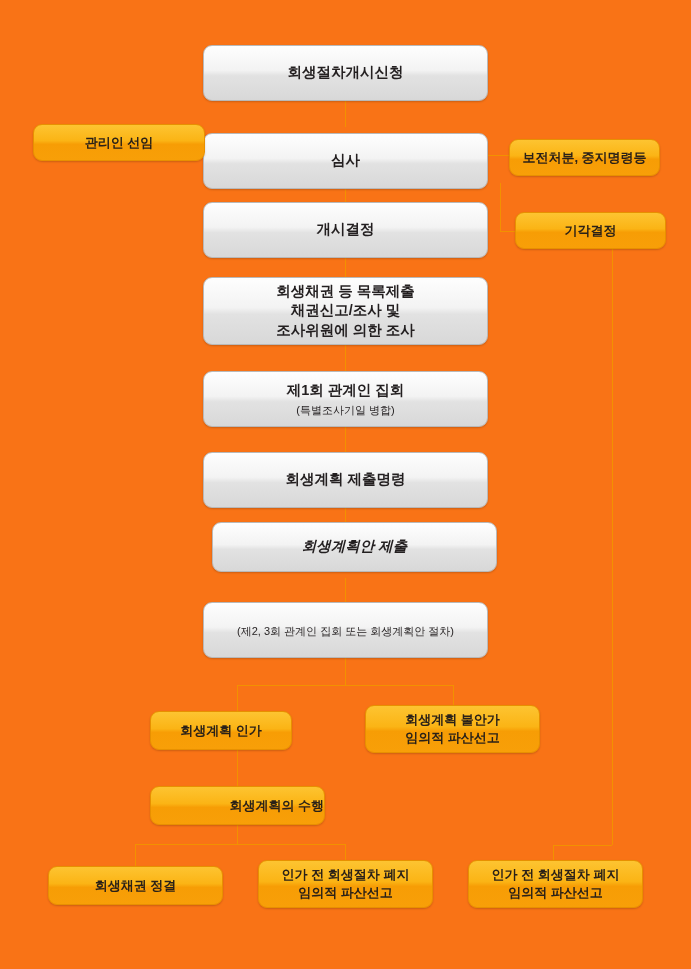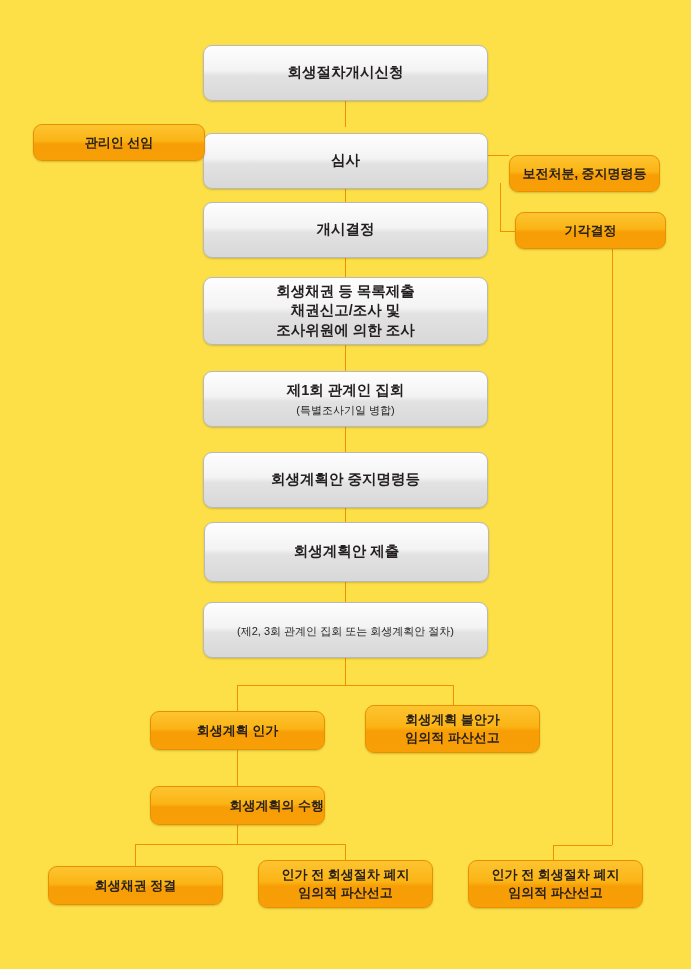--- a/index.html
+++ b/index.html
@@ -7,21 +7,21 @@
     padding: 0;
     background: #ffffff;
   }
   body {
     font-family: "Liberation Sans", sans-serif;
   }
   #canvas {
     position: relative;
     width: 691px;
     height: 969px;
-    background: #fde047;
+    background: #f97316;
     overflow: hidden;
   }
   .node {
     position: absolute;
     box-sizing: border-box;
     border-radius: 9px;
     display: flex;
     flex-direction: column;
     align-items: center;
     justify-content: center;
@@ -94,48 +94,48 @@
     <div class="conn v" style="left: 553px; top: 845px; height: 15px; background: rgb(242, 145, 0);"></div>
     <div class="node gray" style="left: 203px; top: 45px; width: 285px; height: 56px;">
       <div class="title">회생절차개시신청</div>
     </div>
     <div class="node gray" style="left: 203px; top: 127px; width: 285px; height: 56px; margin-top: 6px;">
       <div class="title">심사</div>
     </div>
     <div class="node orange" style="left: 33px; top: 124px; width: 172px; height: 37px;">
       <div class="title">관리인 선임</div>
     </div>
-    <div class="node orange" style="left: 509px; top: 155px; width: 151px; height: 37px;">
+    <div class="node orange" style="left: 509px; top: 139px; width: 151px; height: 37px;">
       <div class="title">보전처분, 중지명령등</div>
     </div>
     <div class="node orange" style="left: 515px; top: 212px; width: 151px; height: 37px;">
       <div class="title">기각결정</div>
     </div>
     <div class="node gray" style="left: 203px; top: 202px; width: 285px; height: 56px;">
       <div class="title">개시결정</div>
     </div>
     <div class="node gray" style="left: 203px; top: 277px; width: 285px; height: 68px;">
       <div class="title">회생채권 등 목록제출
 채권신고/조사 및
 조사위원에 의한 조사</div>
     </div>
     <div class="node gray" style="left: 203px; top: 371px; width: 285px; height: 56px;">
       <div class="title">제1회 관계인 집회</div>
       <div class="sub">(특별조사기일 병합)</div>
     </div>
     <div class="node gray" style="left: 203px; top: 452px; width: 285px; height: 56px;">
-      <div class="title">회생계획안 중지명령등</div>
+      <div class="title">회생계획 제출명령</div>
     </div>
-    <div class="node gray" style="left: 204px; top: 522px; width: 285px; height: 60px;">
+    <div class="node gray" style="left: 212px; top: 522px; width: 285px; height: 50px; font-style: italic;">
       <div class="title">회생계획안 제출</div>
     </div>
     <div class="node gray" style="left: 203px; top: 602px; width: 285px; height: 56px;">
       <div class="sub">(제2, 3회 관계인 집회 또는 회생계획안 절차)</div>
     </div>
-    <div class="node orange" style="left: 150px; top: 711px; width: 175px; height: 39px;">
+    <div class="node orange" style="left: 150px; top: 711px; width: 142px; height: 39px;">
       <div class="title">회생계획 인가</div>
     </div>
     <div class="node orange" style="left: 365px; top: 705px; width: 175px; height: 48px;">
       <div class="title">회생계획 불안가
 임의적 파산선고</div>
     </div>
     <div class="node orange" style="left: 150px; top: 786px; width: 175px; height: 39px; align-items: flex-end;">
       <div class="title">회생계획의 수행</div>
     </div>
     <div class="node orange" style="left: 48px; top: 866px; width: 175px; height: 39px;">

